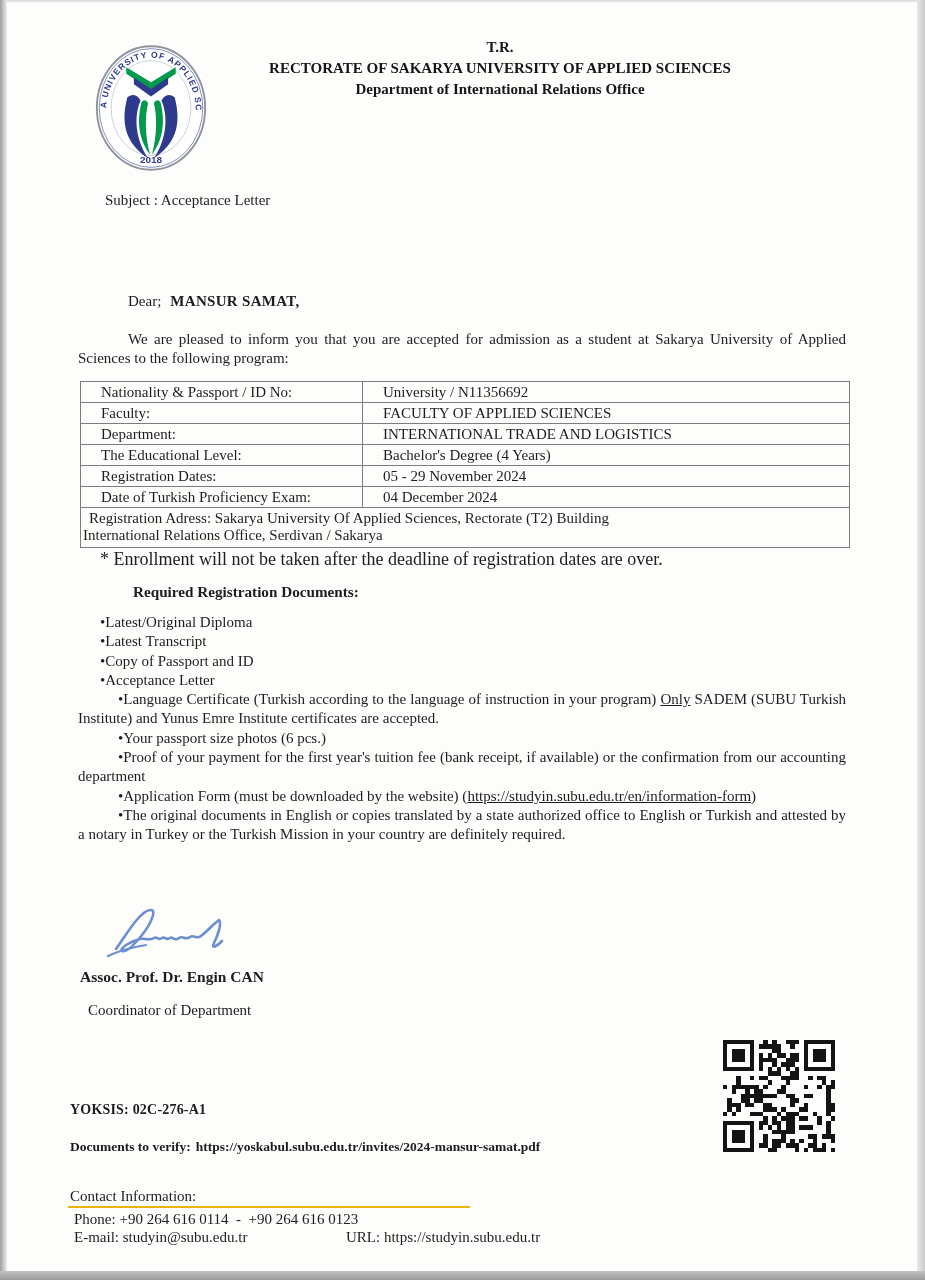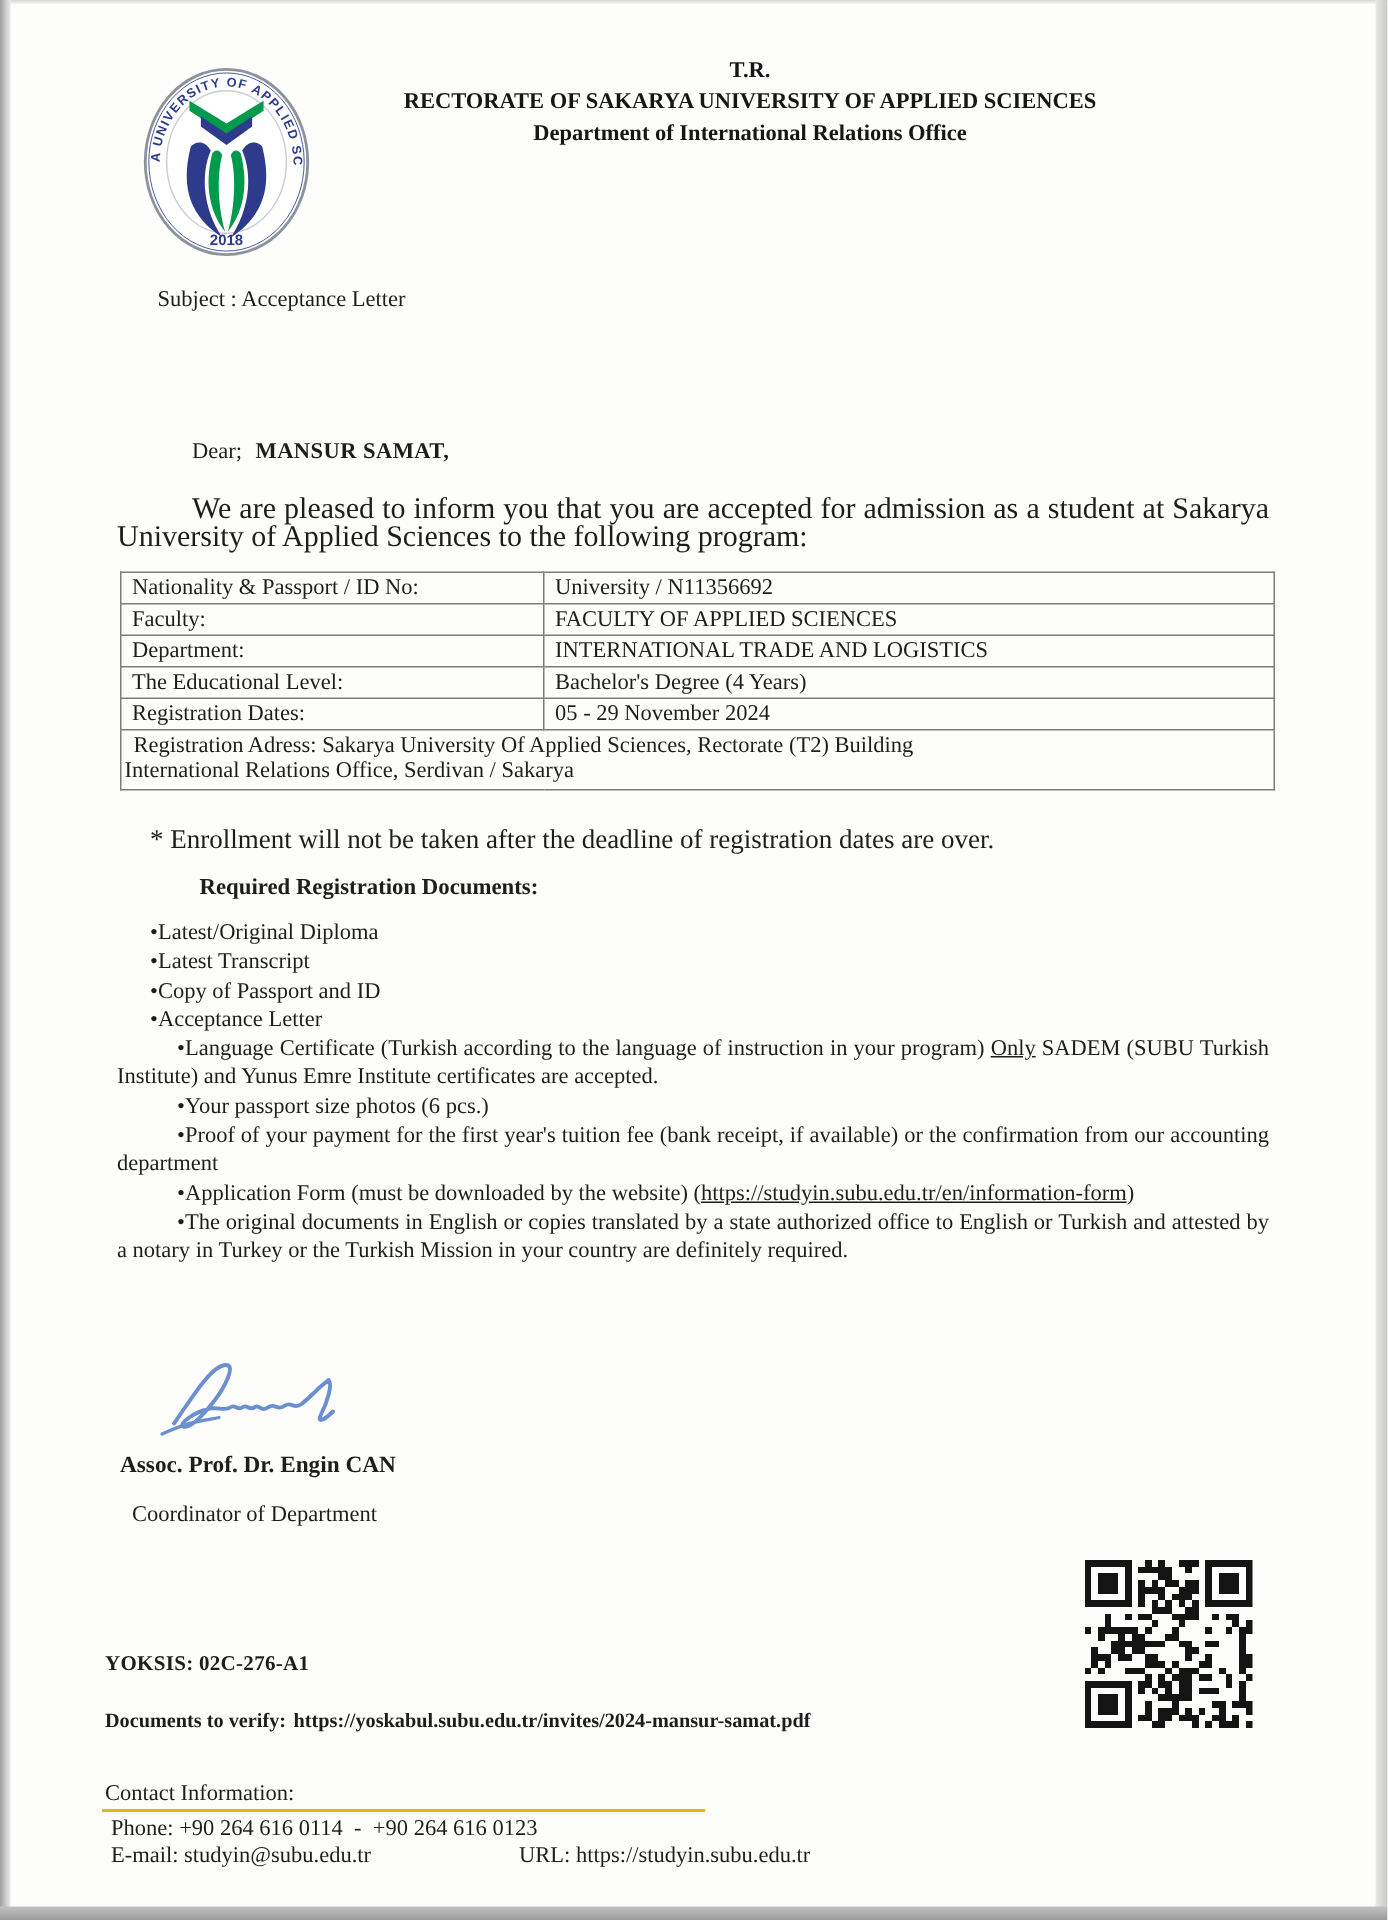--- a/index.html
+++ b/index.html
@@ -27,26 +27,26 @@
          font-weight:bold; font-size:15px; line-height:21px; color:#161616; }
 
   .subject { left:105px; top:192px; font-size:15px; }
 
   .concern { left:78px; top:241px; width:770px; text-align:center;
              font-weight:bold; font-size:15.5px; letter-spacing:.2px; }
 
   .dear { left:128px; top:293px; font-size:15px; }
   .dear .name { font-weight:bold; margin-left:9px; letter-spacing:.3px; }
 
-  .intro { left:78px; top:330px; width:768px; font-size:20px;
+  .intro { left:78px; top:330px; width:768px; font-size:15px;
            line-height:19px; text-align:justify; text-indent:50px; }
 
   .tblwrap { left:80px; top:381px; width:770px; }
   table.info { width:100%; border-collapse:collapse; font-size:15px; color:#1d1d1d; }
-  table.info td { border:1px solid #7d7d7d; padding:1px 7px; height:21px;
+  table.info td { border:1px solid #7d7d7d; padding:1px 20px; height:21px;
                   vertical-align:middle; }
   table.info td.lab { width:282px; }
   table.info td.addr { line-height:17px; padding:2px 8px 3px 8px; }
   table.info td.addr .l2 { margin-left:-6px; }
 
   .note { left:100px; top:549px; font-size:18px; }
 
   .reqh { left:133px; top:583px; font-weight:bold; font-size:15.2px; }
 
   .docs { left:78px; top:613px; width:768px; font-size:15px; line-height:19.3px; }
@@ -132,20 +132,24 @@
           <td class="lab">Department:</td>
           <td>INTERNATIONAL TRADE AND LOGISTICS</td>
         </tr>
         <tr>
           <td class="lab">The Educational Level:</td>
           <td>Bachelor's Degree (4 Years)</td>
         </tr>
         <tr>
           <td class="lab">Registration Dates:</td>
           <td>05 - 29 November 2024</td>
+        </tr>
+        <tr>
+          <td class="lab">Date of Turkish Proficiency Exam:</td>
+          <td>04 December 2024</td>
         </tr>
         <tr>
           <td class="addr" colspan="2">
             <div>Registration Adress: Sakarya University Of Applied Sciences, Rectorate (T2) Building</div>
             <div class="l2">International Relations Office, Serdivan / Sakarya</div>
           </td>
         </tr>
       </tbody>
     </table>
   </div>

